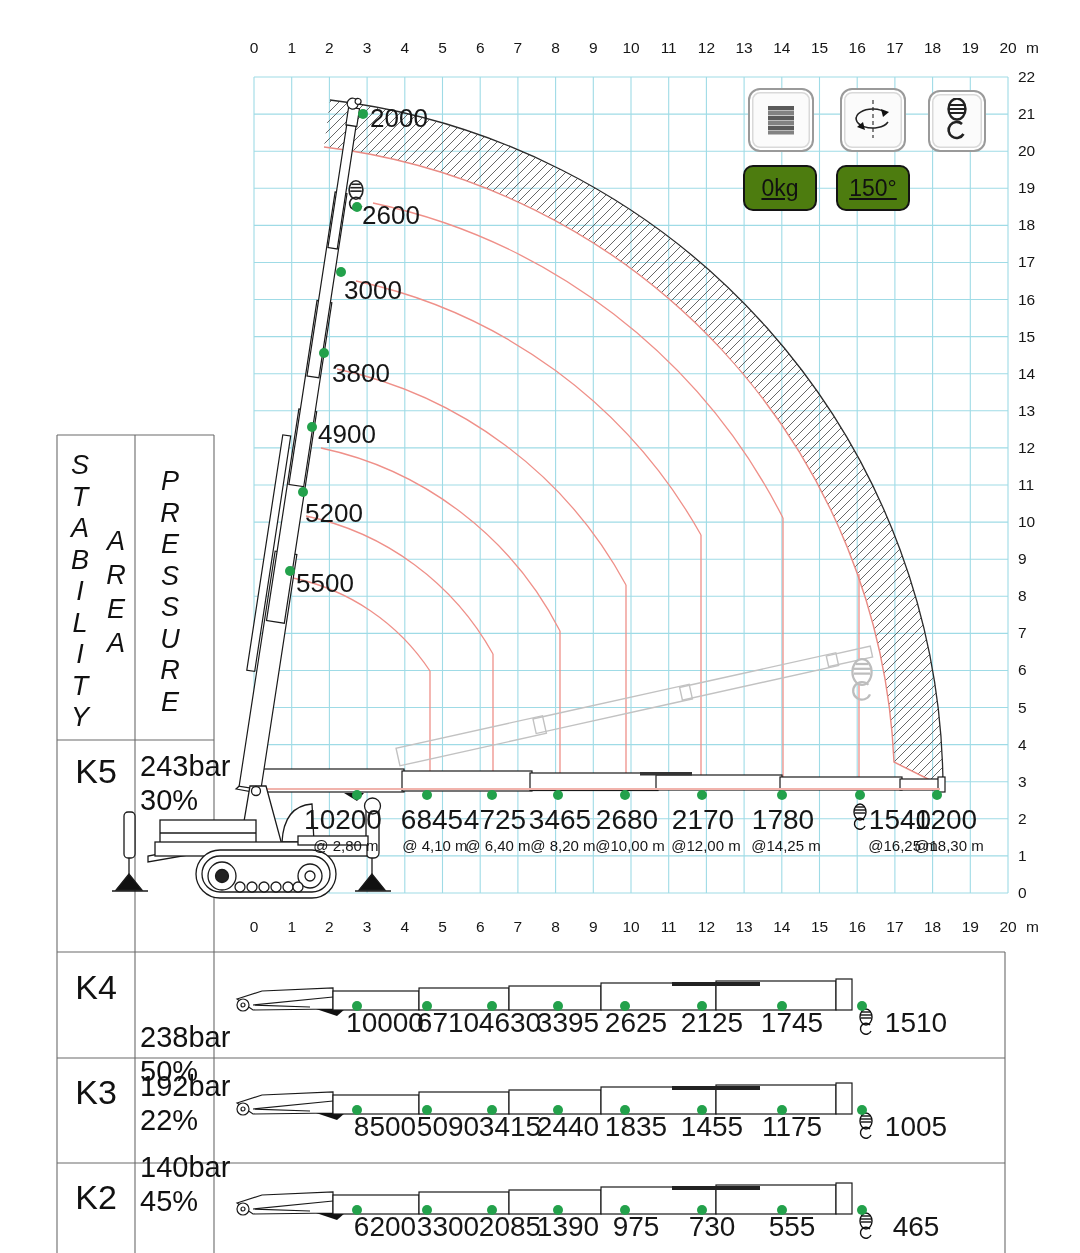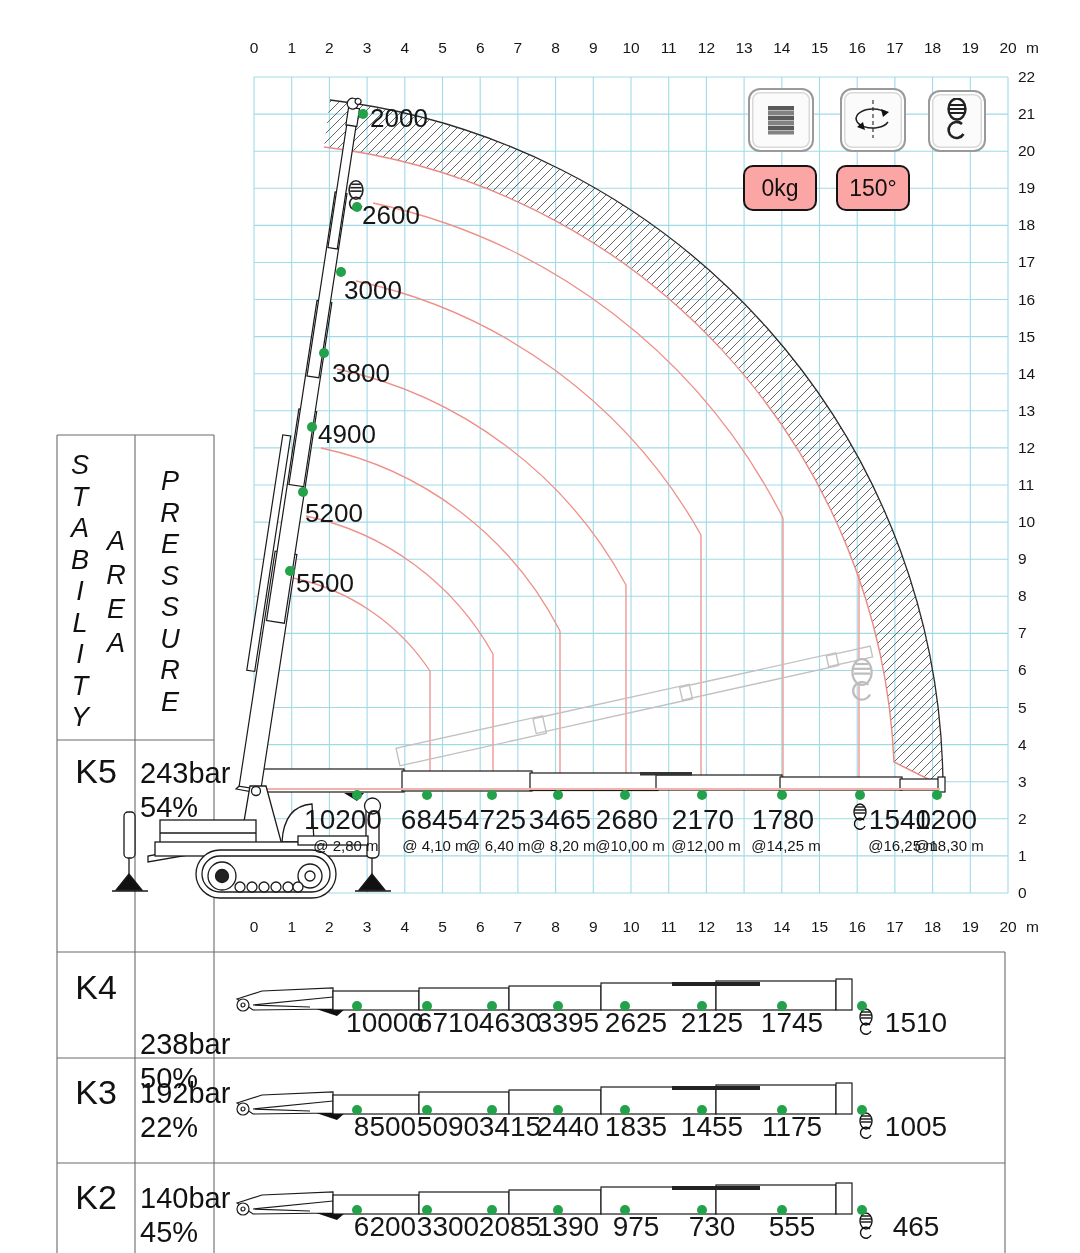--- a/index.html
+++ b/index.html
@@ -7,26 +7,26 @@
   .stage{position:absolute;left:0;top:0;width:1080px;height:1253px;}
   svg text{font-family:"Liberation Sans",sans-serif;fill:#161616;}
   .vword{position:absolute;display:flex;flex-direction:column;align-items:center;font-style:italic;font-size:27px;color:#111;}
   #word-stability{left:57px;top:450px;width:46px;}
   #word-stability div{line-height:31.5px;}
   #word-area{left:95px;top:524px;width:42px;}
   #word-area div{line-height:34px;}
   #word-pressure{left:147px;top:466px;width:46px;}
   #word-pressure div{line-height:31.5px;}
   .kcell{position:absolute;left:57px;width:78px;font-size:34px;color:#111;text-align:center;}
-  .pcell{position:absolute;left:140px;font-size:29px;line-height:34px;color:#111;margin-top:7px;}
+  .pcell{position:absolute;left:140px;font-size:29px;line-height:34px;color:#111;}
   .iconbox{position:absolute;border:2px solid #9a9a9a;border-radius:12px;background:#fbfbfb;
            box-shadow:inset 0 0 0 2px #fff, inset 0 0 0 3.5px #d9d9d9;
            display:flex;align-items:center;justify-content:center;}
-  .btn{position:absolute;width:70px;height:42px;border:2.5px solid #141414;border-radius:10px;background:#fca5a5;
-       display:flex;align-items:center;justify-content:center;font-size:23px;color:#111;}
+  .btn{position:absolute;width:70px;height:42px;border:2.5px solid #141414;border-radius:10px;background:#4d7c0f;
+       display:flex;align-items:center;justify-content:center;font-size:23px;color:#111;text-decoration:underline;}
 </style>
 </head>
 <body>
 
 <svg class="stage" viewBox="0 0 1080 1253" xmlns="http://www.w3.org/2000/svg" xmlns:xlink="http://www.w3.org/1999/xlink">
   <defs>
     <pattern id="hatch" patternUnits="userSpaceOnUse" width="9" height="9">
       <path d="M-1,10 L10,-1" stroke="#565656" stroke-width="0.9"></path>
     </pattern>
 
@@ -437,29 +437,29 @@
     <div>S</div>
     <div>S</div>
     <div>U</div>
     <div>R</div>
     <div>E</div>
   </div>
 
 <div class="kcell" style="top:752px">K5</div>
 <div class="pcell" style="top:749px">
   <div>243bar</div>
-  <div>54%</div>
+  <div>30%</div>
 </div>
 <div class="kcell" style="top:968px">K4</div>
 <div class="pcell" style="top:1020px">
   <div>238bar</div>
   <div>50%</div>
 </div>
 <div class="kcell" style="top:1073px">K3</div>
 <div class="pcell" style="top:1069px">
   <div>192bar</div>
   <div>22%</div>
 </div>
 <div class="kcell" style="top:1178px">K2</div>
-<div class="pcell" style="top:1174px">
+<div class="pcell" style="top:1150px">
   <div>140bar</div>
   <div>45%</div>
 </div>
 
 </body></html>

